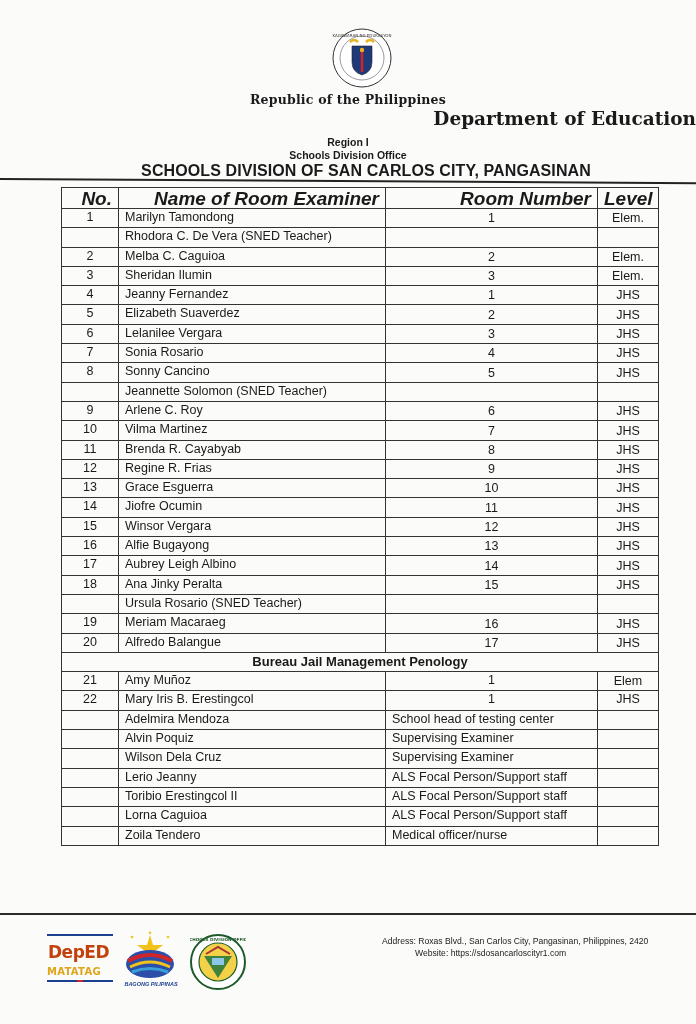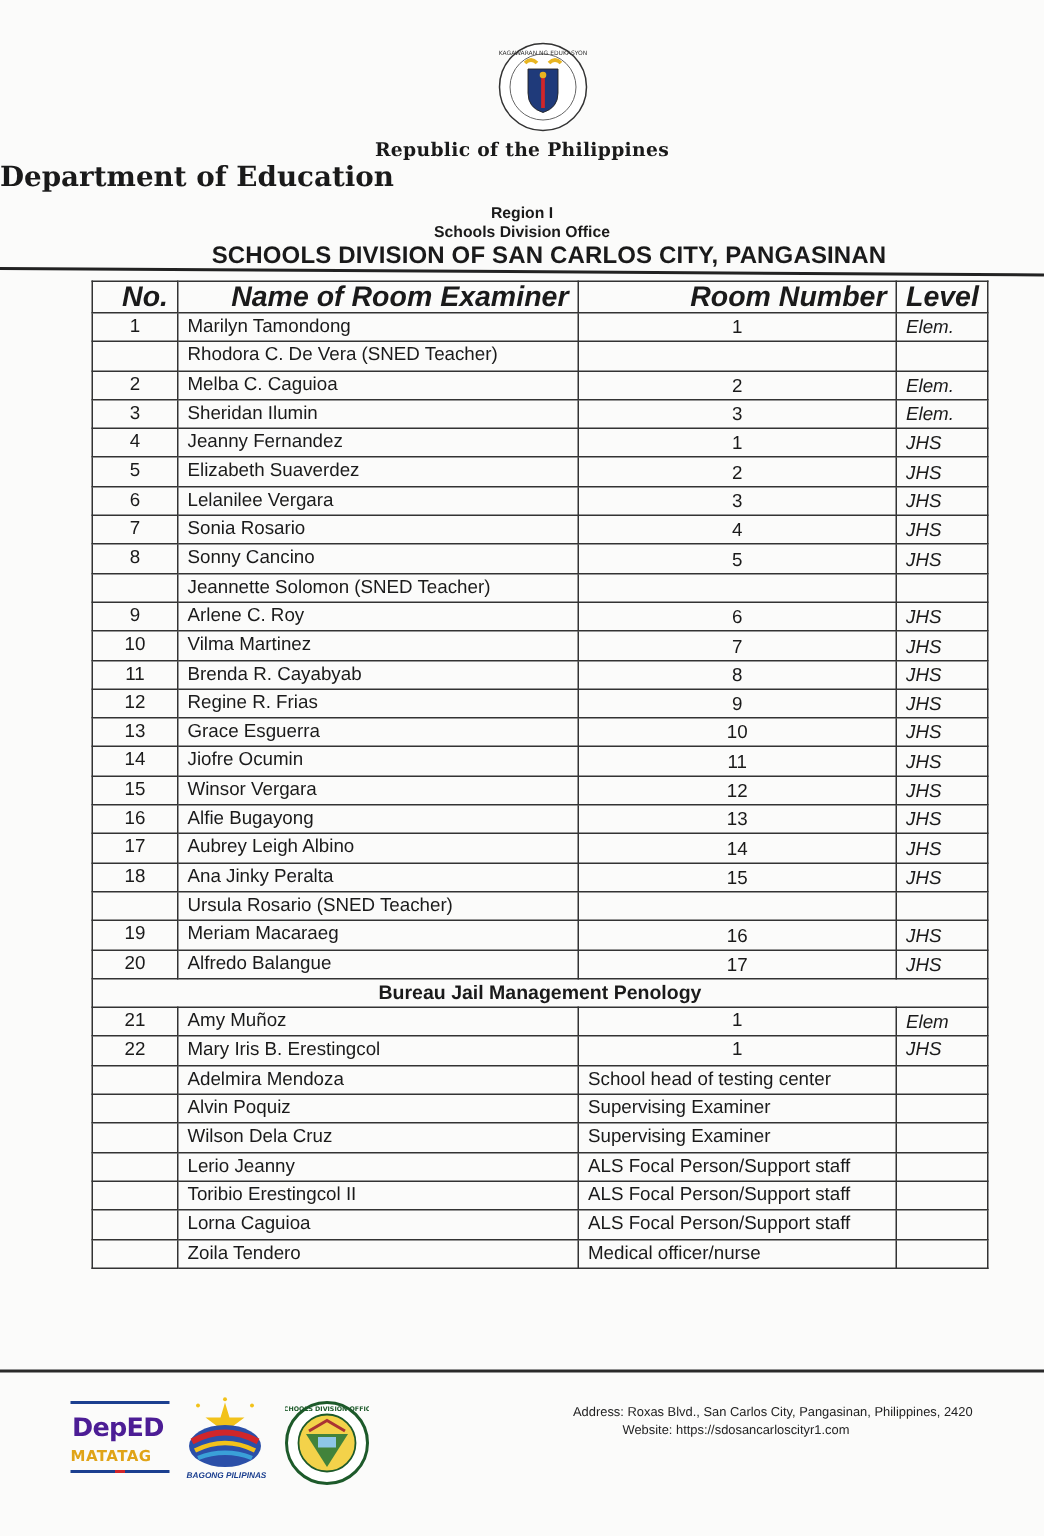--- a/index.html
+++ b/index.html
@@ -13,21 +13,21 @@
   .header { position: absolute; left: 0; top: 0; width: 696px; height: 182px; }
   .seal {
     position: absolute; left: 332px; top: 28px; width: 60px; height: 60px;
   }
   .republic {
     position: absolute; top: 92px; left: 0; width: 696px; text-align: center;
     font-family: "DejaVu Serif", serif; font-weight: bold; font-size: 12.5px;
     letter-spacing: 0.2px;
   }
   .deped-title {
-    position: absolute; top: 108px; left: 0; width: 696px; text-align: left;
+    position: absolute; top: 108px; left: 0; width: 696px; text-align: right;
     font-family: "DejaVu Serif", serif; font-weight: bold; font-size: 18.5px;
   }
   .region {
     position: absolute; top: 136px; left: 0; width: 696px; text-align: center;
     font-weight: bold; font-size: 10.5px;
   }
   .sdo {
     position: absolute; top: 149px; left: 0; width: 696px; text-align: center;
     font-weight: bold; font-size: 10.5px;
   }
@@ -48,21 +48,21 @@
   col.c-room { width: 212px; }
   col.c-level { width: 61px; }
   th, td {
     border: 1.2px solid #333; padding: 0 6px; height: 18.3px; line-height: 17px;
     white-space: nowrap; overflow: hidden;
   }
   th { font-weight: bold; font-size: 19px; text-align: right; height: 20px; font-style: italic; }
   td.no { text-align: center; vertical-align: top; }
   td.name { text-align: left; vertical-align: top; }
   td.room { text-align: center; vertical-align: bottom; }
-  td.level { text-align: left; vertical-align: bottom; font-style: italic; }
+  td.level { text-align: center; vertical-align: bottom; }
   td.room.role { text-align: left; vertical-align: top; }
   td.section { text-align: center; font-weight: bold; font-size: 13px; }
   .footer-rule { position: absolute; left: 0; top: 913px; width: 696px; height: 2px; background: #2a2a2a; }
   .logo { position: absolute; }
   .addr {
     position: absolute; left: 382px; top: 936px; font-size: 8.6px; line-height: 11.5px;
     color: #222;
   }
   .addr div { white-space: nowrap; }
   .addr .l2, .addr .l3 { padding-left: 33px; }
@@ -309,21 +309,21 @@
           <td class="level"></td>
         </tr>
     </tbody>
   </table>
 </div>
 
 <div class="footer-rule"></div>
 
 <div class="logo" style="left:47px; top:934px; width:66px; height:52px;">
   <div style="position:absolute; left:0; top:0; width:66px; height:1.5px; background:#1b3f8f;"></div>
-  <div class="deped-logo-text" style="position:absolute; left:1px; top:8px; font-size:17px; letter-spacing:-0.5px; color:#4c1d95;">
+  <div class="deped-logo-text" style="position:absolute; left:1px; top:8px; font-size:17px; letter-spacing:-0.5px; color:#c2410c;">
     <span>DepED</span>
   </div>
   <div class="deped-logo-text" style="position:absolute; left:0; top:32px; font-size:10px; color:#e0a418; letter-spacing:0.3px;">MATATAG</div>
   <div style="position:absolute; left:0; top:46px; width:66px; height:2px; background:linear-gradient(90deg,#1b3f8f 45%,#d0262a 45%,#d0262a 55%,#1b3f8f 55%);"></div>
 </div>
 
 <div class="logo" style="left:120px; top:931px; width:60px; height:60px;">
   <svg width="60" height="50" viewBox="0 0 60 50">
     <polygon points="30,4 33,14 43,14 35,20 38,30 30,24 22,30 25,20 17,14 27,14" fill="#f2c21a"></polygon>
     <ellipse cx="30" cy="33" rx="24" ry="14" fill="#2b4fa8"></ellipse>

